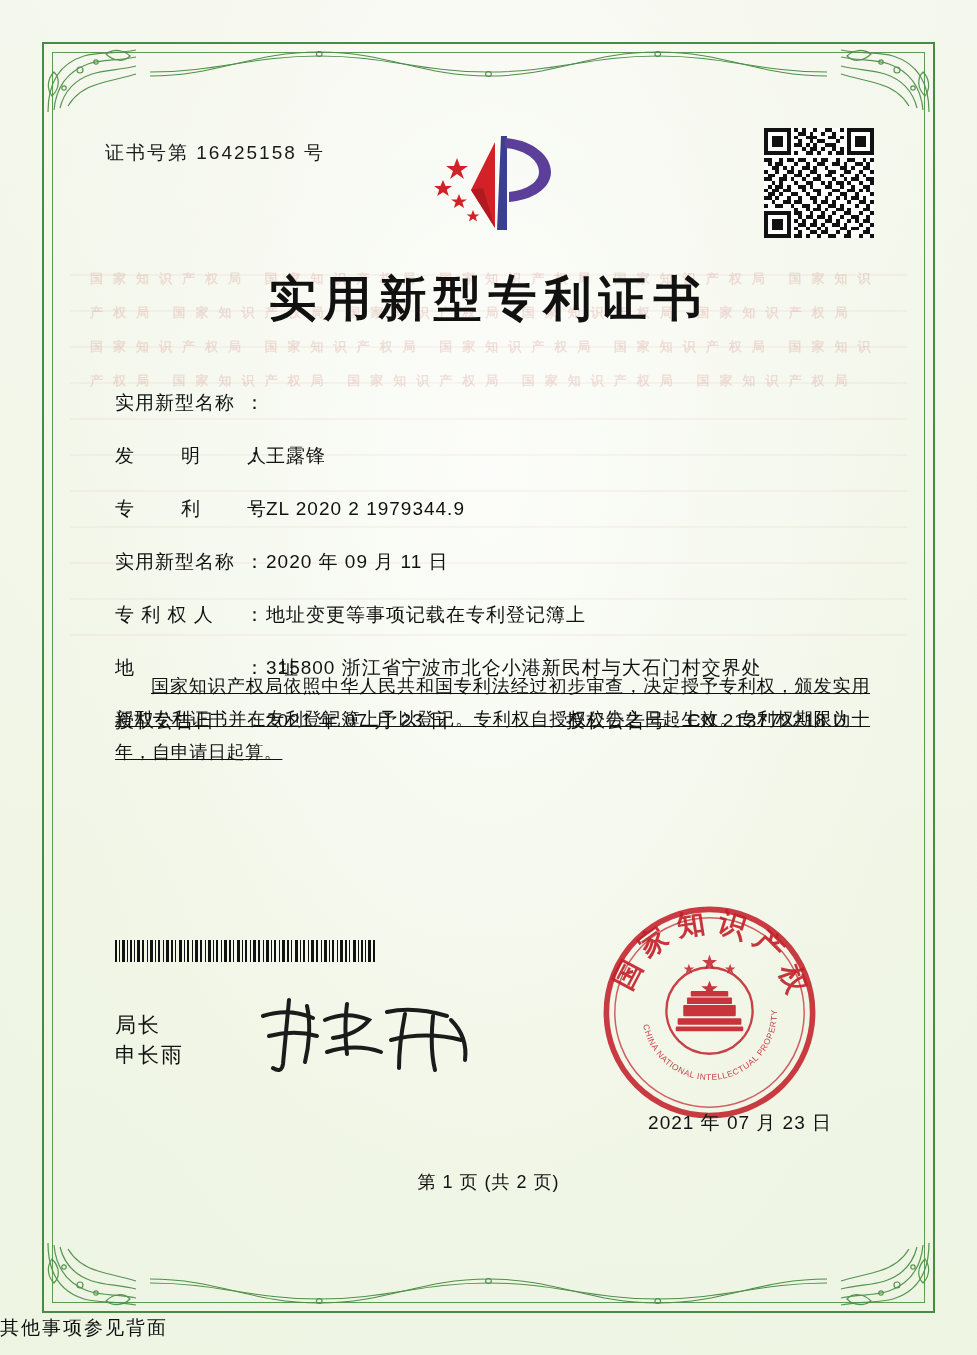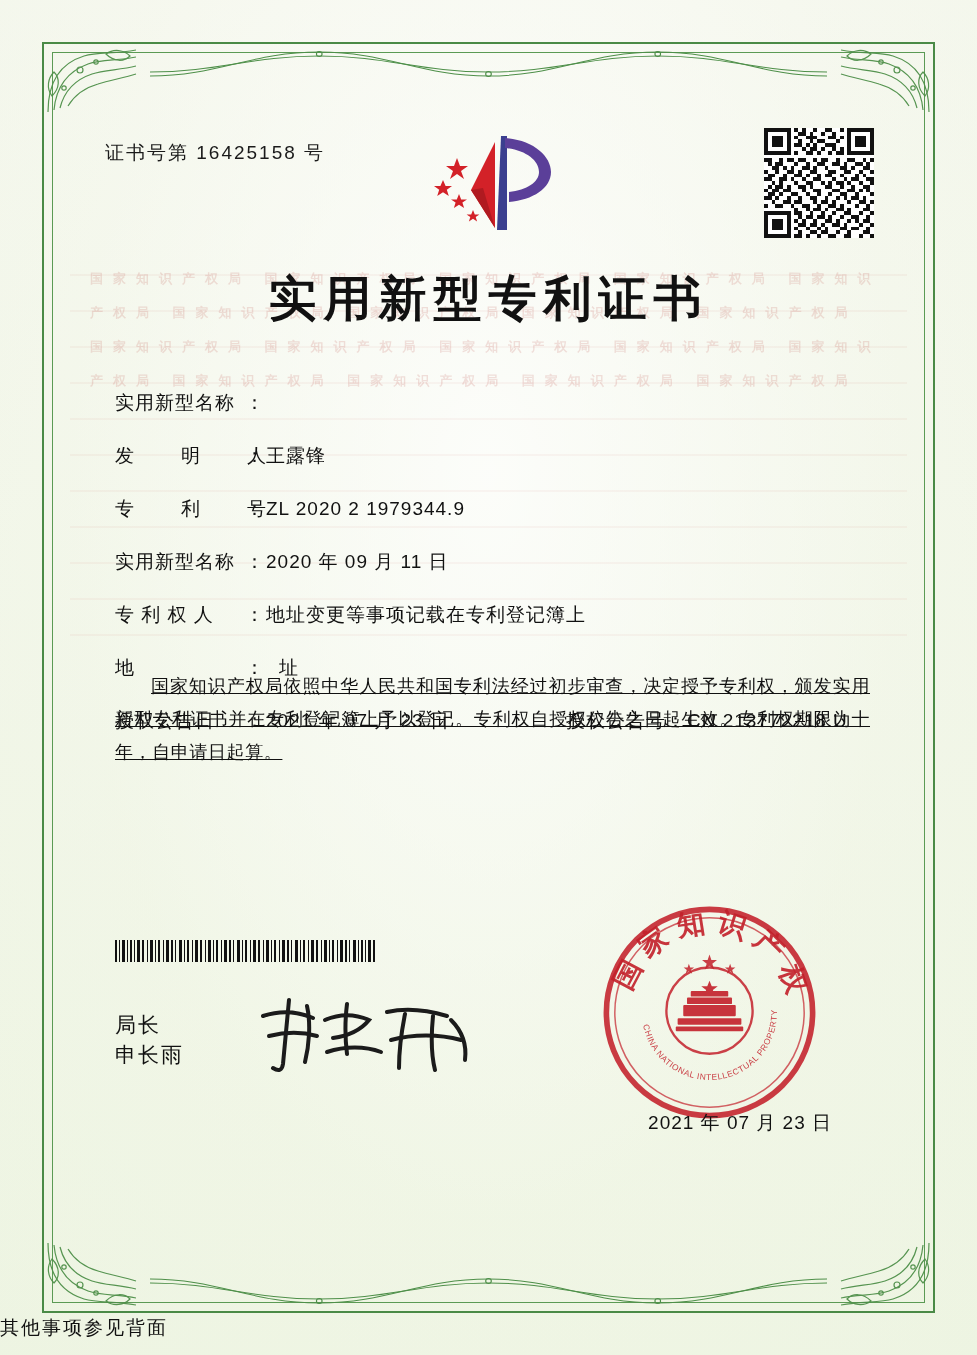--- a/index.html
+++ b/index.html
@@ -620,20 +620,21 @@
 
       <div class="field-row">
         <span class="field-label">专 利 权 人</span>
         <span class="field-colon">：</span>
         <span class="field-value">地址变更等事项记载在专利登记簿上</span>
       </div>
 
       <div class="field-row">
         <span class="field-label sp2">地　　　址</span>
         <span class="field-colon">：</span>
+        <span class="field-value">315800 浙江省宁波市北仑小港新民村与大石门村交界处</span>
       </div>
 
       <div class="field-row dual">
         <span class="field-label">授权公告日</span>
         <span class="field-colon">：</span>
         <span class="field-value">2021 年 07 月 23 日</span>
         <span class="second-label">授权公告号</span>
         <span class="field-colon">：</span>
         <span class="field-value">CN 213772218 U</span>
       </div>
@@ -763,17 +764,18 @@
         <g opacity="0.85" fill="#c3202a">
           <polygon points="120,58 122,64 128,64 123,68 125,74 120,70 115,74 117,68 112,64 118,64"></polygon>
           <polygon points="98,68 99.4,72 103.6,72 100.2,74.6 101.5,78.6 98,76.1 94.5,78.6 95.8,74.6 92.4,72 96.6,72"></polygon>
           <polygon points="142,68 143.4,72 147.6,72 144.2,74.6 145.5,78.6 142,76.1 138.5,78.6 139.8,74.6 136.4,72 140.6,72"></polygon>
         </g>
       </svg>
     </div>
 
     <div class="seal-date">2021 年 07 月 23 日</div>
 
+    <div class="page-num">第 1 页 (共 2 页)</div>
 
   </div>
 
   <div class="footnote">其他事项参见背面</div>
 </div>
 
 </body></html>

